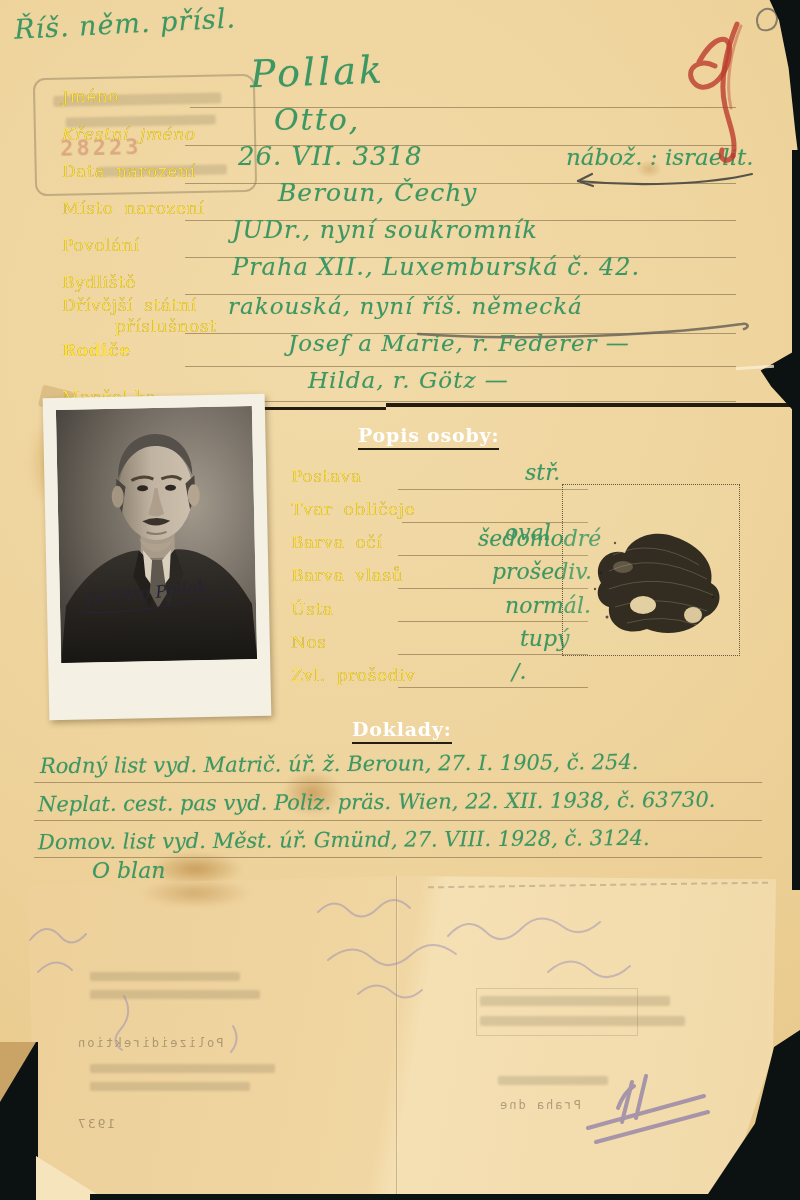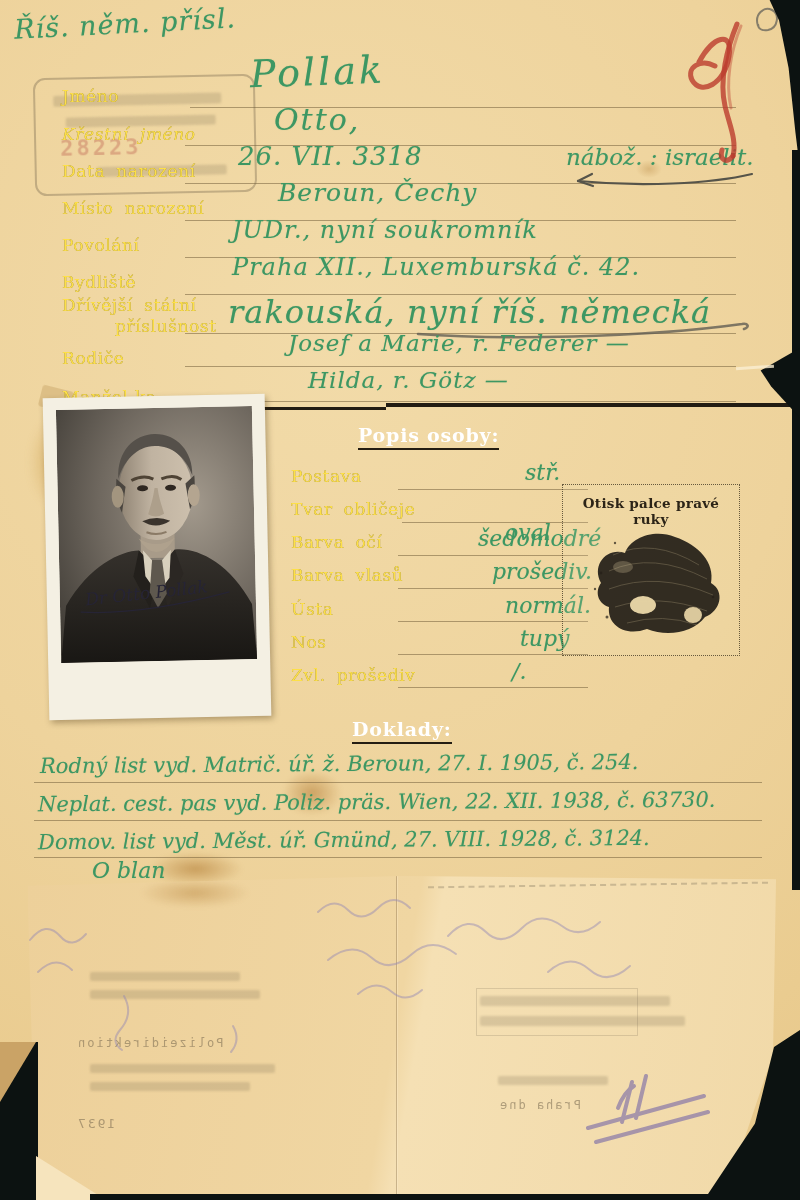--- a/index.html
+++ b/index.html
@@ -75,26 +75,26 @@
     <div class="fline" style="left:185px;top:257px;width:551px;"></div>
     <div class="hand" style="left:232px;top:216px;font-size:24px;letter-spacing:1px;">JUDr., nyní soukromník</div>
 
     <div class="label" style="left:62px;top:272px;">Bydliště</div>
     <div class="fline" style="left:185px;top:294px;width:551px;"></div>
     <div class="hand" style="left:232px;top:253px;font-size:24px;letter-spacing:1px;">Praha XII., Luxemburská č. 42.</div>
 
     <div class="label" style="left:62px;top:295px;">Dřívější státní</div>
     <div class="label" style="left:115px;top:316px;">příslušnost</div>
     <div class="fline" style="left:185px;top:333px;width:551px;"></div>
-    <div class="hand" style="left:228px;top:293px;font-size:32px;letter-spacing:1px;">rakouská, nyní říš. německá</div>
+    <div class="hand" style="left:228px;top:293px;font-size:23px;letter-spacing:1px;">rakouská, nyní říš. německá</div>
     <svg class="abs" style="left:410px;top:318px;" width="345" height="26">
       <path d="M8,16 C90,22 230,20 332,6 C338,5 340,9 334,11" stroke="rgba(98,94,84,.8)" stroke-width="2.6" fill="none" stroke-linecap="round"></path>
     </svg>
 
-    <div class="label" style="left:62px;top:348px;">Rodiče</div>
+    <div class="label" style="left:62px;top:340px;font-weight:bold;">Rodiče</div>
     <div class="fline" style="left:185px;top:366px;width:551px;"></div>
     <div class="hand" style="left:288px;top:330px;font-size:23px;letter-spacing:1px;">Josef a Marie, r. Federer —</div>
 
     <div class="label" style="left:62px;top:387px;">Manžel-ka</div>
     <div class="fline" style="left:185px;top:401px;width:551px;"></div>
     <div class="hand" style="left:308px;top:367px;font-size:23px;letter-spacing:1px;">Hilda, r. Götz —</div>
   </div>
 
   <div class="thick" style="left:228px;top:407px;width:158px;height:3px;"></div>
   <div class="thick" style="left:386px;top:403px;width:410px;height:3.5px;"></div>
@@ -179,21 +179,20 @@
     <div class="label" style="left:291px;top:632px;">Nos</div>
     <div class="fline" style="left:398px;top:654px;width:190px;"></div>
     <div class="hand" style="left:520px;top:626px;font-size:22px;">tupý</div>
 
     <div class="label" style="left:291px;top:665px;">Zvl. prošediv</div>
     <div class="fline" style="left:398px;top:687px;width:190px;"></div>
     <div class="hand" style="left:512px;top:659px;font-size:22px;">/.</div>
   </div>
 
   <div class="dotted-box" style="left:562px;top:484px;width:176px;height:170px;">
-    <div class="abs" style="left:0;top:10px;width:100%;text-align:center;font-weight:bold;font-size:13.5px;color:#2c2417;letter-spacing:.3px;">Otisk palce pravé ruky</div>
     <svg class="abs" style="left:0;top:0;" width="176" height="170" viewBox="0 0 176 170">
       <path d="M38,98 C28,80 44,62 62,68 C68,52 92,44 112,52 C136,60 152,78 148,98 C162,106 158,126 142,132 C130,148 104,152 84,144 C62,152 44,140 46,122 C34,118 32,106 38,98 Z" fill="#241f18" opacity=".93"></path>
       <ellipse cx="80" cy="120" rx="13" ry="9" fill="#ecd9aa" opacity=".95"></ellipse>
       <ellipse cx="130" cy="130" rx="9" ry="8" fill="#ecd9aa" opacity=".9"></ellipse>
       <ellipse cx="60" cy="82" rx="10" ry="6" fill="#ecd9aa" opacity=".25"></ellipse>
       <g stroke="#e9d6a6" stroke-width=".8" opacity=".28" fill="none">
         <path d="M50,70 q40,-18 86,10"></path>
           <path d="M46,86 q44,-20 98,8"></path>
         <path d="M46,104 q48,-18 104,6"></path>
           <path d="M52,122 q44,-14 92,4"></path>

